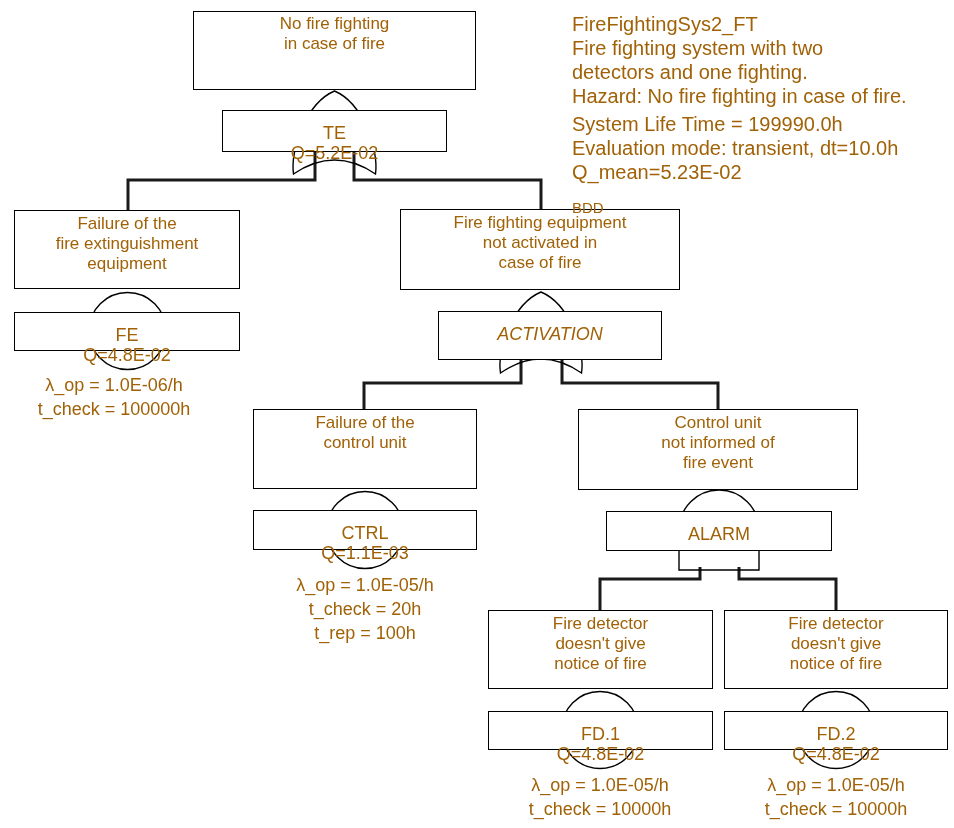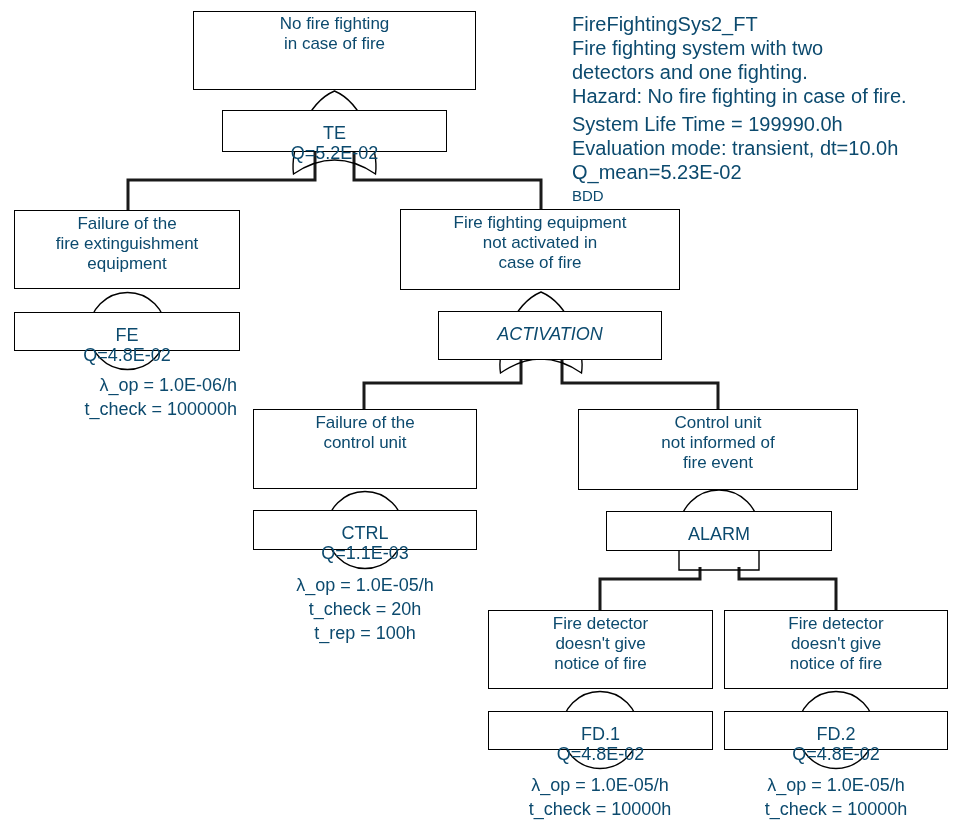--- a/index.html
+++ b/index.html
@@ -1,20 +1,20 @@
 <!DOCTYPE html>
 <html><head>
 <meta charset="utf-8">
 <style>
   html,body { margin:0; padding:0; background:#ffffff; }
   #canvas {
     position:relative; width:954px; height:828px;
     background:#ffffff; overflow:hidden;
     font-family:"Liberation Sans","DejaVu Sans",sans-serif;
-    color:#0c4a6e;
+    color:#a16207;
   }
   #shapes { position:absolute; left:0; top:0; }
   .conn { fill:none; stroke:#1a1a1a; stroke-width:3; }
   .sym  { fill:none; stroke:#000; stroke-width:1.4; }
   .box {
     position:absolute; box-sizing:border-box;
     background:#ffffff; border:1.6px solid #000;
     text-align:center;
   }
   .desc-text {
@@ -23,21 +23,21 @@
   }
   .gate-text { padding-top:12px; }
   .gate-line { font-size:18px; line-height:20px; white-space:nowrap; }
   .params {
     position:absolute; text-align:center;
     font-size:18px; line-height:24px; white-space:pre-line;
   }
   #info { position:absolute; left:572px; top:12px; }
   .info-line { font-size:20px; line-height:24px; white-space:nowrap; }
   .info-gap { margin-top:4px; }
-  .info-small { font-size:15px; line-height:19px; margin-top:2px; }
+  .info-small { font-size:15px; line-height:19px; margin-top:14px; }
 </style>
 </head>
 <body>
 
 <div id="canvas">
 
   <svg id="shapes" width="954" height="828" viewBox="0 0 954 828">
 
     <path class="conn" d="M315,152 L315,180 L128,180 L128,212"></path>
     <path class="conn" d="M354,152 L354,180 L541,180 L541,211"></path>
@@ -122,21 +122,21 @@
   <div class="box gate-text" style="left:488px;top:711px;width:225px;height:39px;">
     <div class="gate-line">FD.1</div>
     <div class="gate-line">Q=4.8E-02</div>
   </div>
 
   <div class="box gate-text" style="left:724px;top:711px;width:224px;height:39px;">
     <div class="gate-line">FD.2</div>
     <div class="gate-line">Q=4.8E-02</div>
   </div>
 
-  <div class="params" style="left:17px;top:373px;width:220px;text-align:right;">λ_op = 1.0E-06/h
+  <div class="params" style="left:4px;top:373px;width:220px;">λ_op = 1.0E-06/h
 t_check = 100000h</div>
   <div class="params" style="left:255px;top:573px;width:220px;">λ_op = 1.0E-05/h
 t_check = 20h
 t_rep = 100h</div>
   <div class="params" style="left:490px;top:773px;width:220px;">λ_op = 1.0E-05/h
 t_check = 10000h</div>
   <div class="params" style="left:726px;top:773px;width:220px;">λ_op = 1.0E-05/h
 t_check = 10000h</div>
 
   <div id="info">

